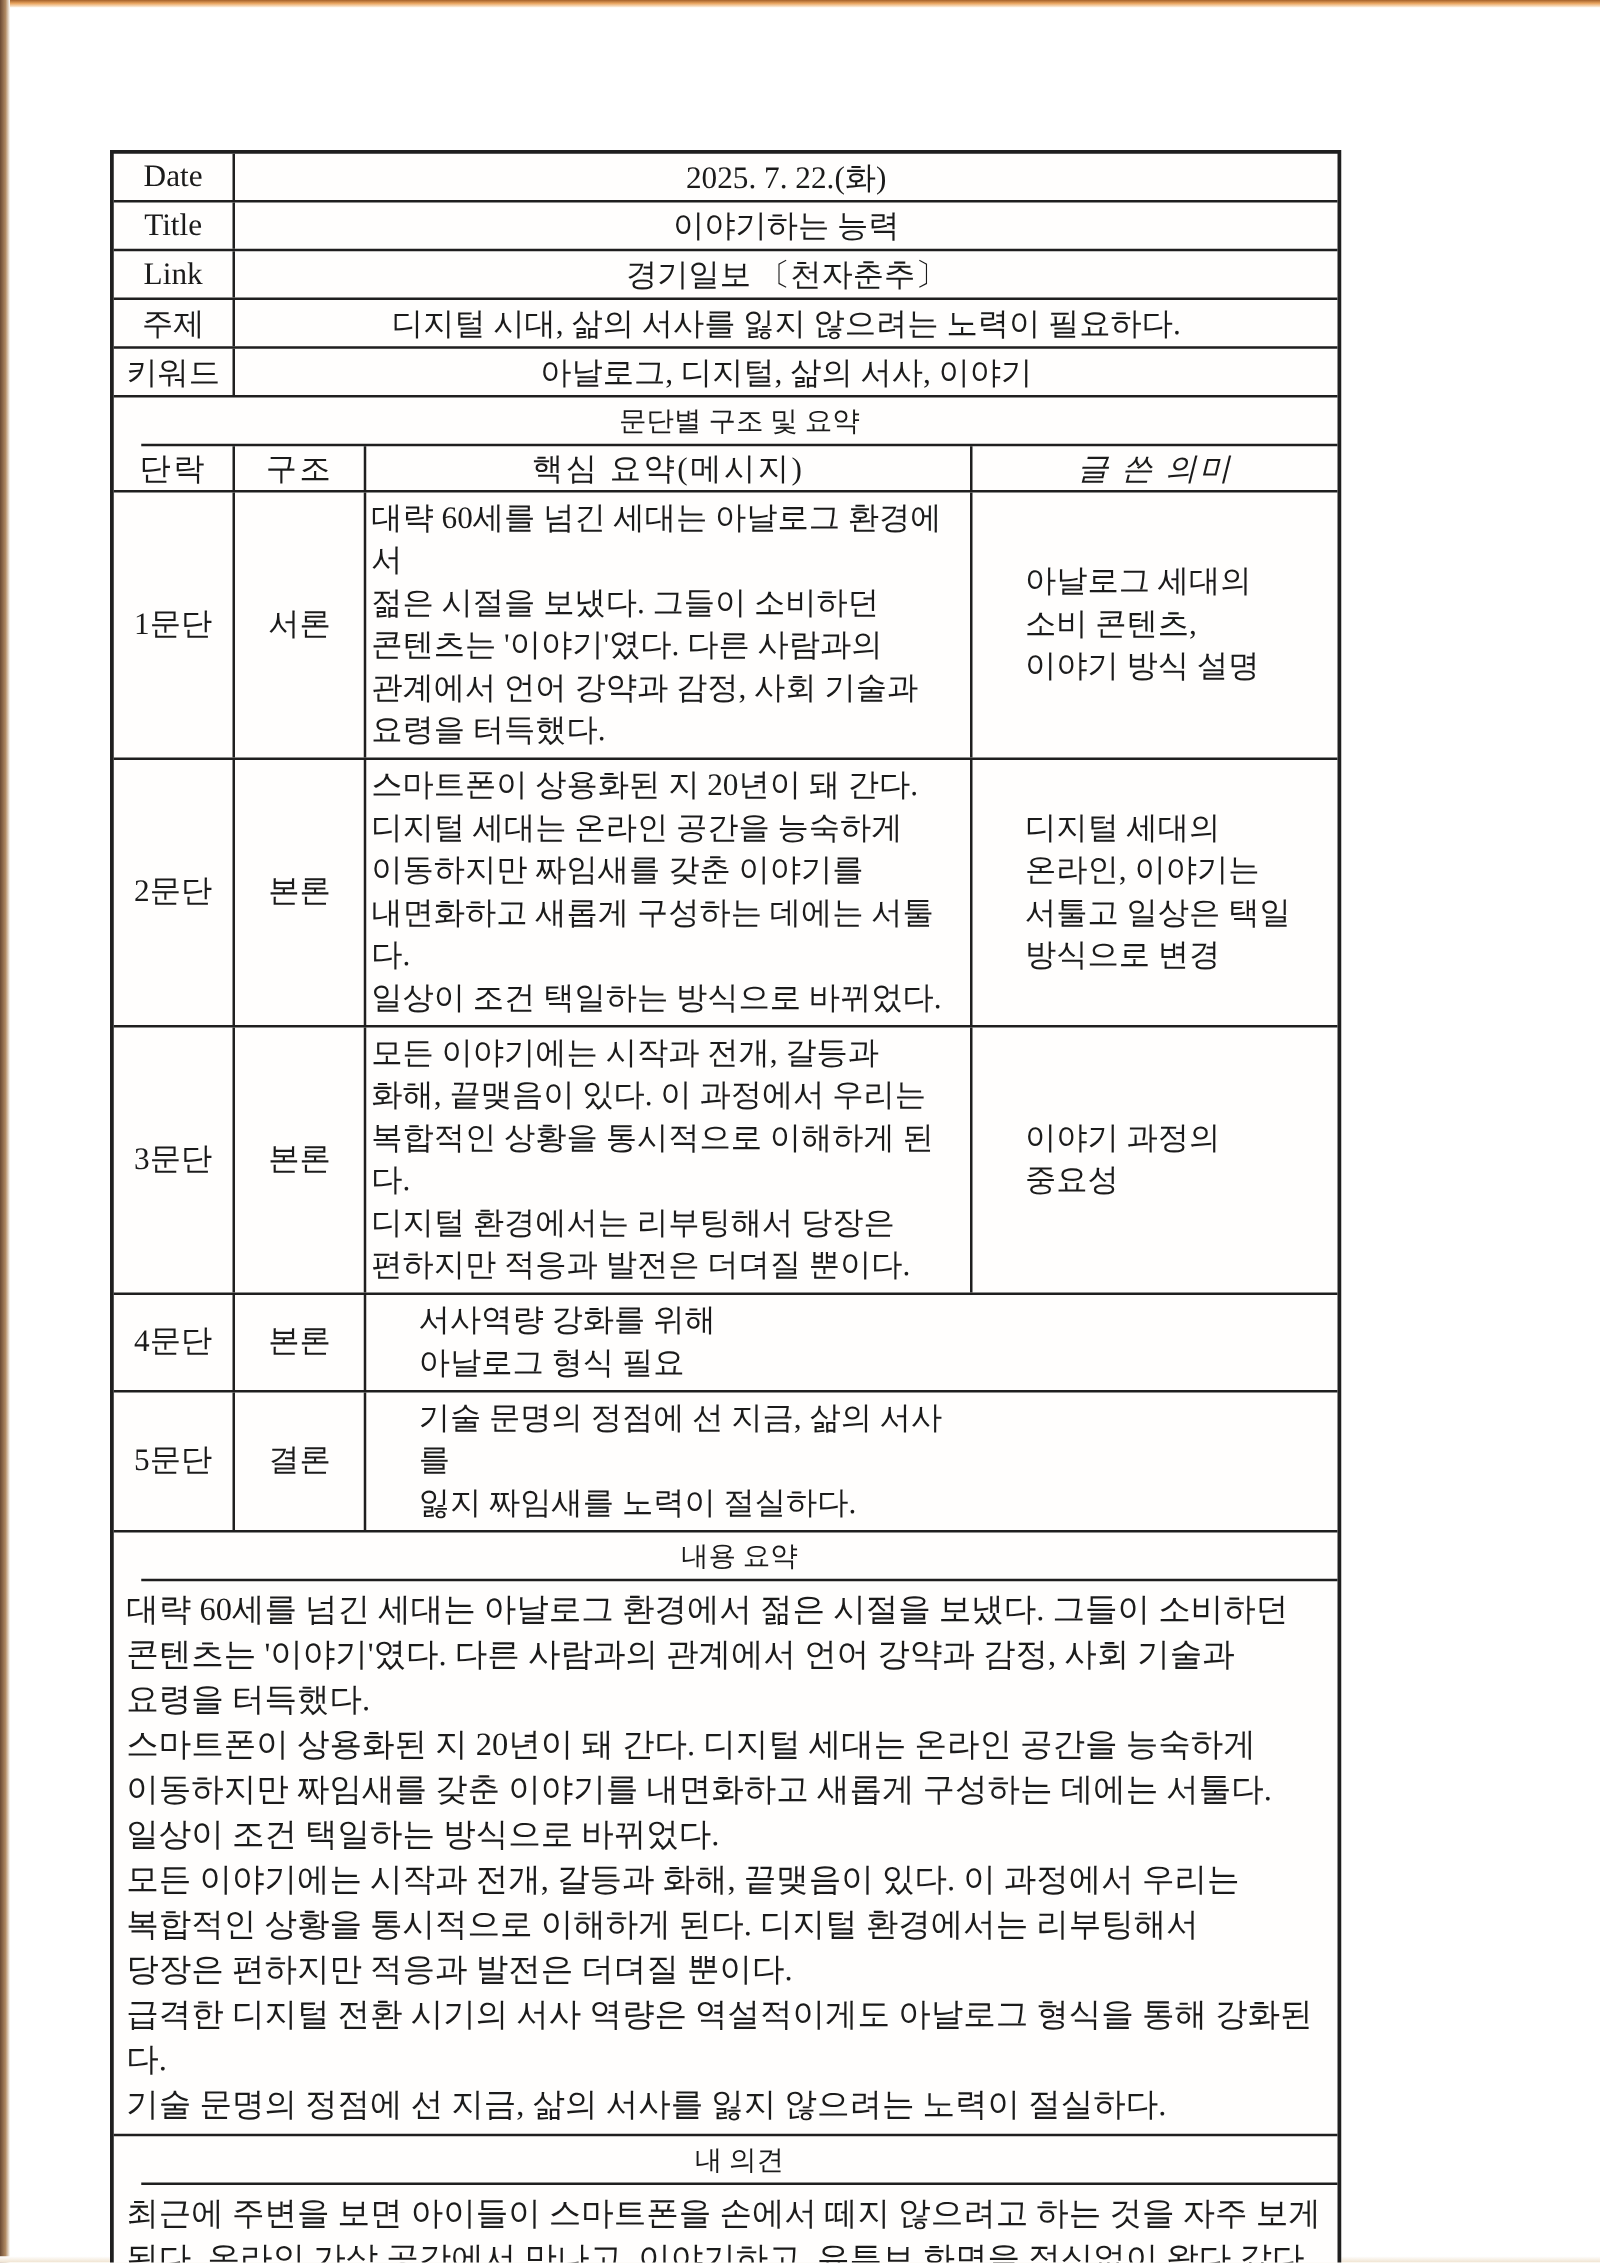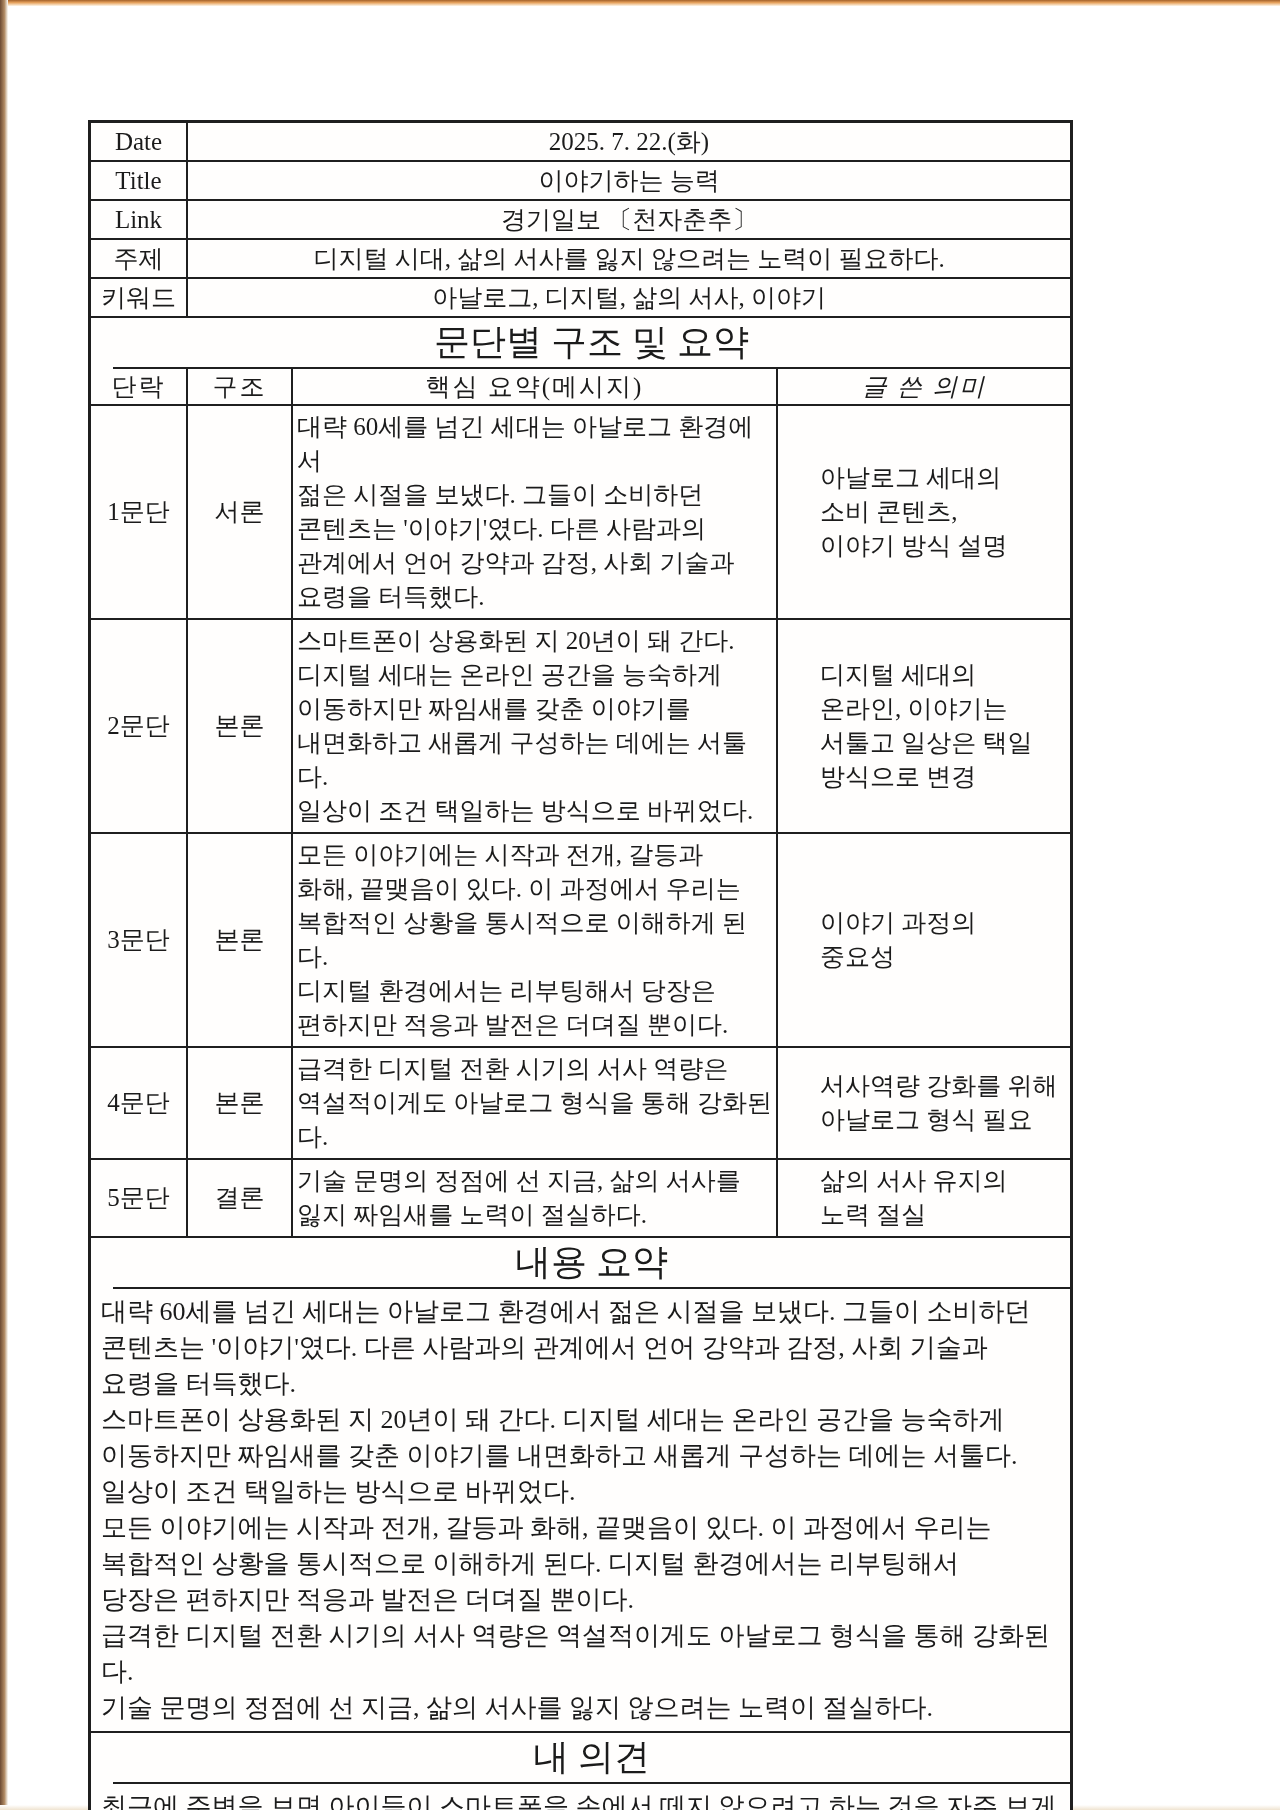--- a/index.html
+++ b/index.html
@@ -38,21 +38,21 @@
     font-size:25px;
   }
   .meta-value{
     flex:1;display:flex;align-items:center;justify-content:center;
     font-size:25px;text-align:center;padding:2px 6px;
   }
   
   .sect-title{
     border-bottom:2px solid #1f1f1f;
     min-height:37px;display:flex;align-items:center;justify-content:center;
-    font-size:36px;
+    font-size:22px;
     margin-left:22px;
   }
   
   .cols-header{display:grid;grid-template-columns:97px 105px 485px 1fr;border-bottom:2px solid #1f1f1f;min-height:35px;}
   .cols-header .cell{
     display:flex;align-items:center;justify-content:center;
     font-size:25px;border-right:2px solid #1f1f1f;letter-spacing:2px;
   }
   .cols-header .cell:last-child{border-right:none;font-style:italic;}
   .s-row{display:grid;grid-template-columns:97px 105px 485px 1fr;border-bottom:2px solid #1f1f1f;}
@@ -145,32 +145,28 @@
 화해, 끝맺음이 있다. 이 과정에서 우리는
 복합적인 상황을 통시적으로 이해하게 된다.
 디지털 환경에서는 리부팅해서 당장은
 편하지만 적응과 발전은 더뎌질 뿐이다.</div>
       <div class="cell c-mean">이야기 과정의
 중요성</div>
     </div>
     <div class="s-row r-short">
       <div class="cell c-para">4문단</div>
       <div class="cell c-struct">본론</div>
-      <div class="cell c-sum">급격한 디지털 전환 시기의 서사 역량은
-역설적이게도 아날로그 형식을 통해 강화된다.</div>
       <div class="cell c-mean">서사역량 강화를 위해
 아날로그 형식 필요</div>
     </div>
     <div class="s-row r-short">
       <div class="cell c-para">5문단</div>
       <div class="cell c-struct">결론</div>
       <div class="cell c-sum">기술 문명의 정점에 선 지금, 삶의 서사를
 잃지 짜임새를 노력이 절실하다.</div>
-      <div class="cell c-mean">삶의 서사 유지의
-노력 절실</div>
     </div>
 
     <div class="sect-title">내용 요약</div>
     <div class="block">대략 60세를 넘긴 세대는 아날로그 환경에서 젊은 시절을 보냈다. 그들이 소비하던
 콘텐츠는 '이야기'였다. 다른 사람과의 관계에서 언어 강약과 감정, 사회 기술과
 요령을 터득했다.
 스마트폰이 상용화된 지 20년이 돼 간다. 디지털 세대는 온라인 공간을 능숙하게
 이동하지만 짜임새를 갖춘 이야기를 내면화하고 새롭게 구성하는 데에는 서툴다.
 일상이 조건 택일하는 방식으로 바뀌었다.
 모든 이야기에는 시작과 전개, 갈등과 화해, 끝맺음이 있다. 이 과정에서 우리는

